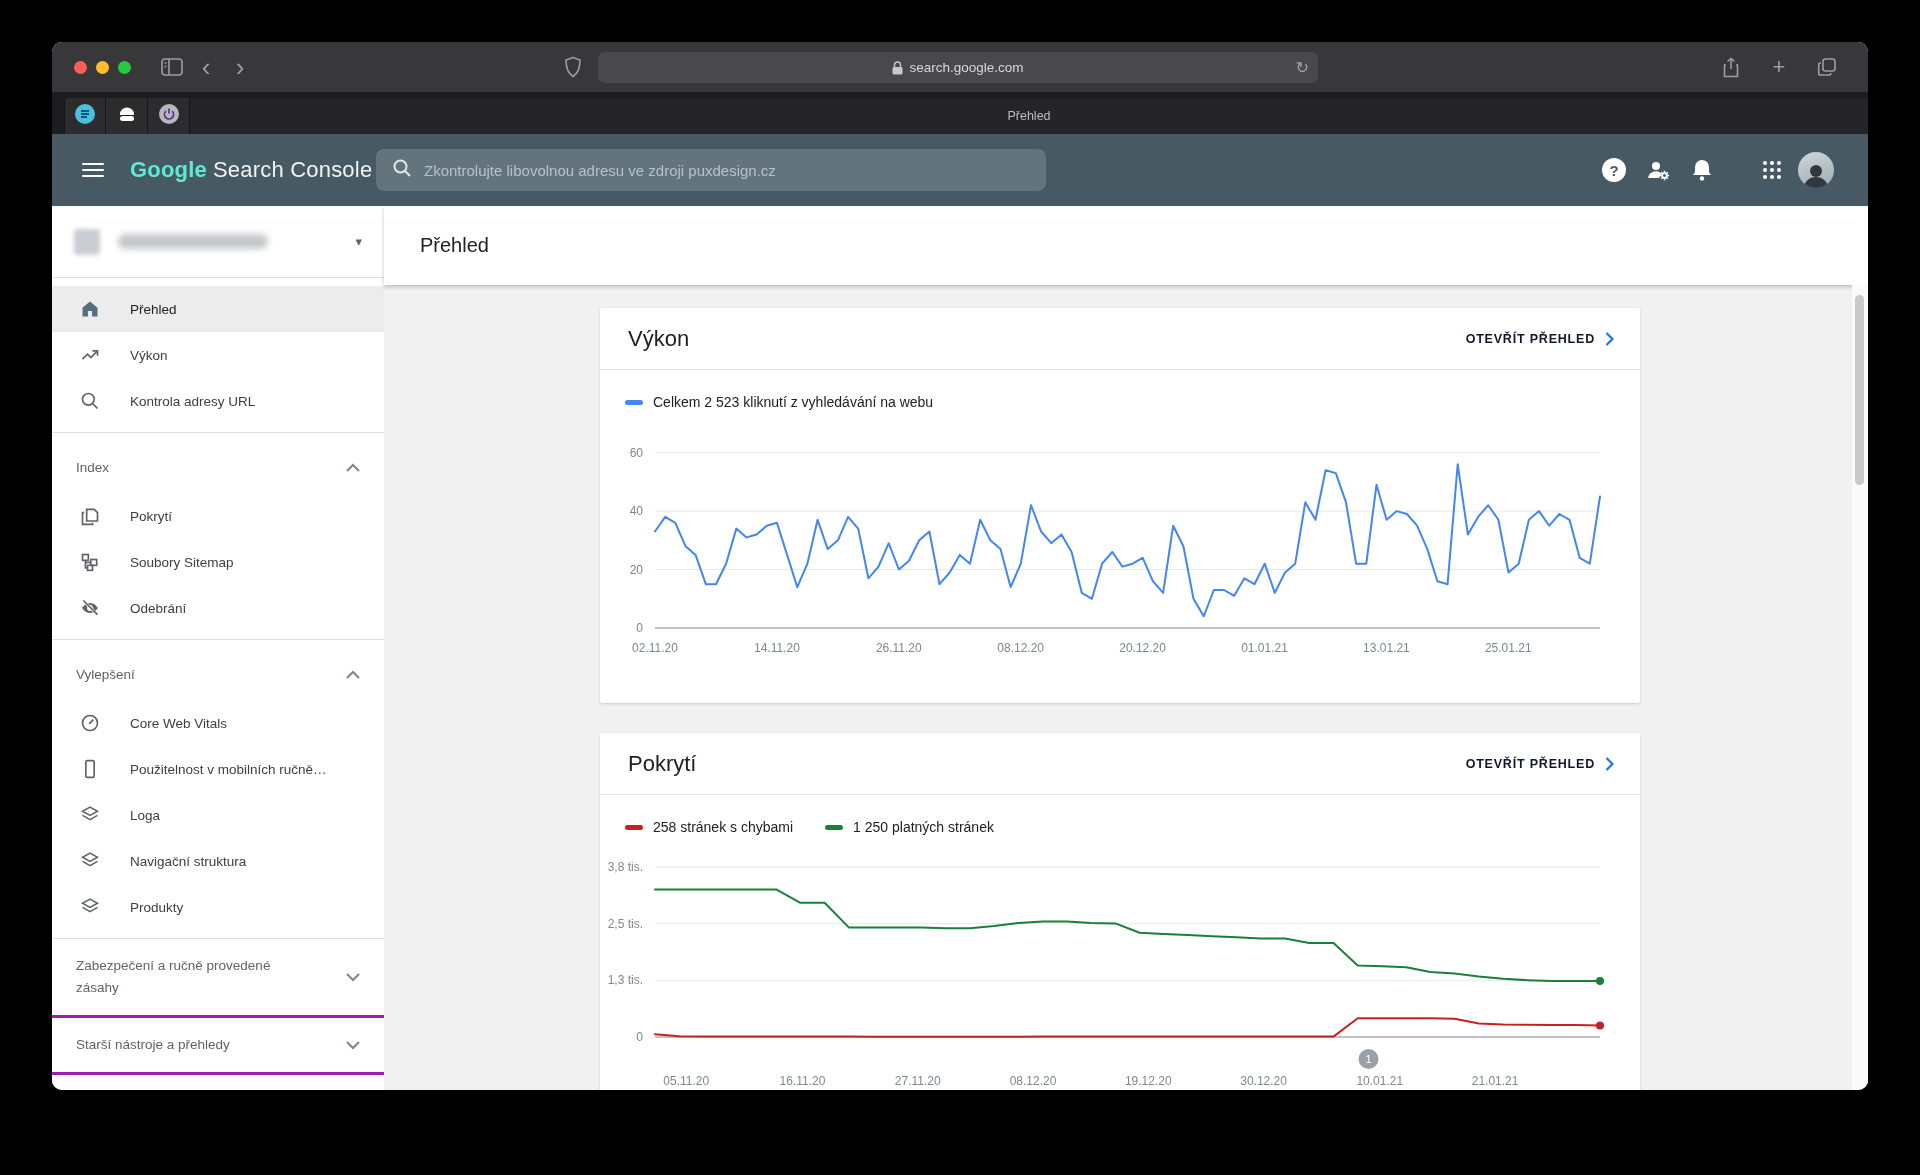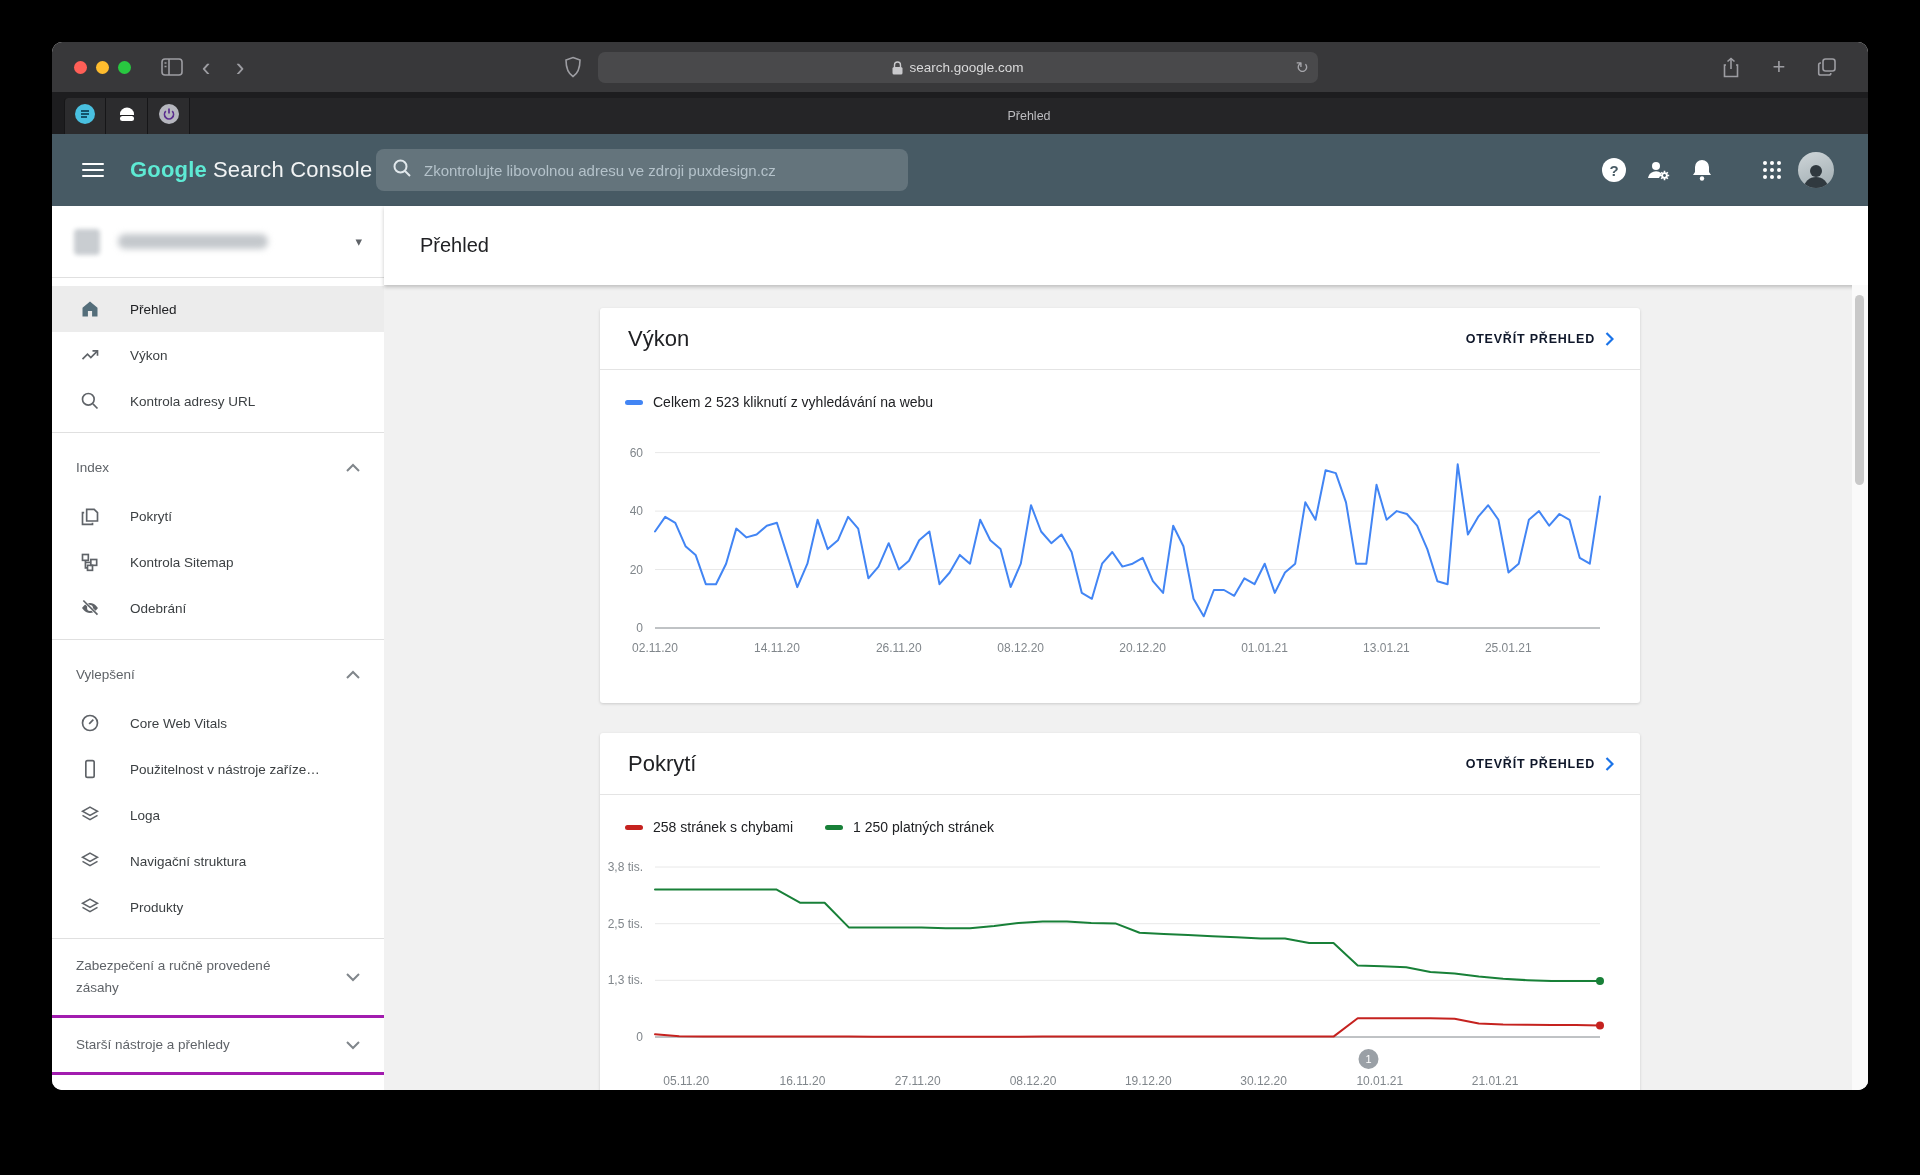--- a/index.html
+++ b/index.html
@@ -38,21 +38,21 @@
 
   
   .gsc-header { height:72px; background:#475a64; display:flex; align-items:center;
                 padding:0 30px; flex:0 0 auto; position:relative; color:#fff; }
   .hamburger { width:22px; display:flex; flex-direction:column; gap:4px; margin-right:26px;
                background:none; border:none; cursor:default; }
   .hamburger span { height:2px; background:#fff; border-radius:1px; }
   .gsc-logo { font-size:22px; letter-spacing:.2px; white-space:nowrap; }
   .gsc-logo .g1 { font-weight:bold; color:#5eead4; }
   .gsc-logo .g2 { font-weight:normal; color:#f1f3f4; margin-left:6px; }
-  .gsc-search { position:absolute; left:324px; width:532px; height:42px; top:15px;
+  .gsc-search { position:absolute; left:324px; width:670px; height:42px; top:15px;
                 background:rgba(255,255,255,.16); border-radius:8px; display:flex;
                 align-items:center; padding:0 16px; }
   .gsc-search input { flex:1; background:transparent; border:none; outline:none;
                       color:#e3eaee; font-size:15px; margin-left:12px;
                       font-family:"Liberation Sans", sans-serif; }
   .gsc-search input::placeholder { color:#b4c2ca; opacity:1; }
   .gsc-right { position:absolute; right:30px; display:flex; align-items:center; }
   .gsc-icon { background:none; border:none; display:flex; align-items:center;
               justify-content:center; width:44px; height:44px; cursor:default; }
   .help-circle { width:24px; height:24px; border-radius:50%; background:#fff; color:#475a64;
@@ -342,21 +342,21 @@
           <div class="nav-item">
             <span class="ic">
               <svg width="20" height="20" viewBox="0 0 24 24" fill="none" stroke="#5f6368" stroke-width="2">
                 <rect x="3" y="3" width="7" height="7"></rect>
                   <rect x="13" y="9" width="7" height="7"></rect>
                 <rect x="9" y="16" width="6" height="6"></rect>
                   <path d="M6.5 10 V19 H9"></path>
                   <path d="M6.5 12.5 H13"></path>
               </svg>
             </span>
-            <span>Kontrola Sitemap</span>
+            <span>Soubory Sitemap</span>
           </div>
           <div class="nav-item">
             <span class="ic">
               <svg width="20" height="20" viewBox="0 0 24 24" fill="#5f6368">
                 <path d="M12 6 C6 6 2.5 12 2.5 12 S6 18 12 18 S21.5 12 21.5 12 S18 6 12 6 Z M12 15.5 A3.5 3.5 0 1 1 12 8.5 A3.5 3.5 0 0 1 12 15.5 Z"></path>
                 <line x1="4" y1="3" x2="21" y2="20" stroke="#fff" stroke-width="3.5"></line>
                 <line x1="4" y1="3" x2="21" y2="20" stroke="#5f6368" stroke-width="2"></line>
               </svg>
             </span>
             <span>Odebrání</span>
@@ -380,21 +380,21 @@
               </svg>
             </span>
             <span>Core Web Vitals</span>
           </div>
           <div class="nav-item">
             <span class="ic">
               <svg width="20" height="20" viewBox="0 0 24 24" fill="none" stroke="#5f6368" stroke-width="2">
                 <rect x="7" y="2" width="10" height="20" rx="2"></rect>
               </svg>
             </span>
-            <span>Použitelnost v nástroje zaříze…</span>
+            <span>Použitelnost v mobilních ručně…</span>
           </div>
           <div class="nav-item">
             <span class="ic">
               <svg width="20" height="20" viewBox="0 0 24 24" fill="none" stroke="#5f6368" stroke-width="1.8">
                 <polygon points="12,2.5 21,7.5 12,12.5 3,7.5"></polygon>
                   <polyline points="3,12.5 12,17.5 21,12.5"></polyline>
               </svg>
             </span>
             <span>Loga</span>
           </div>

